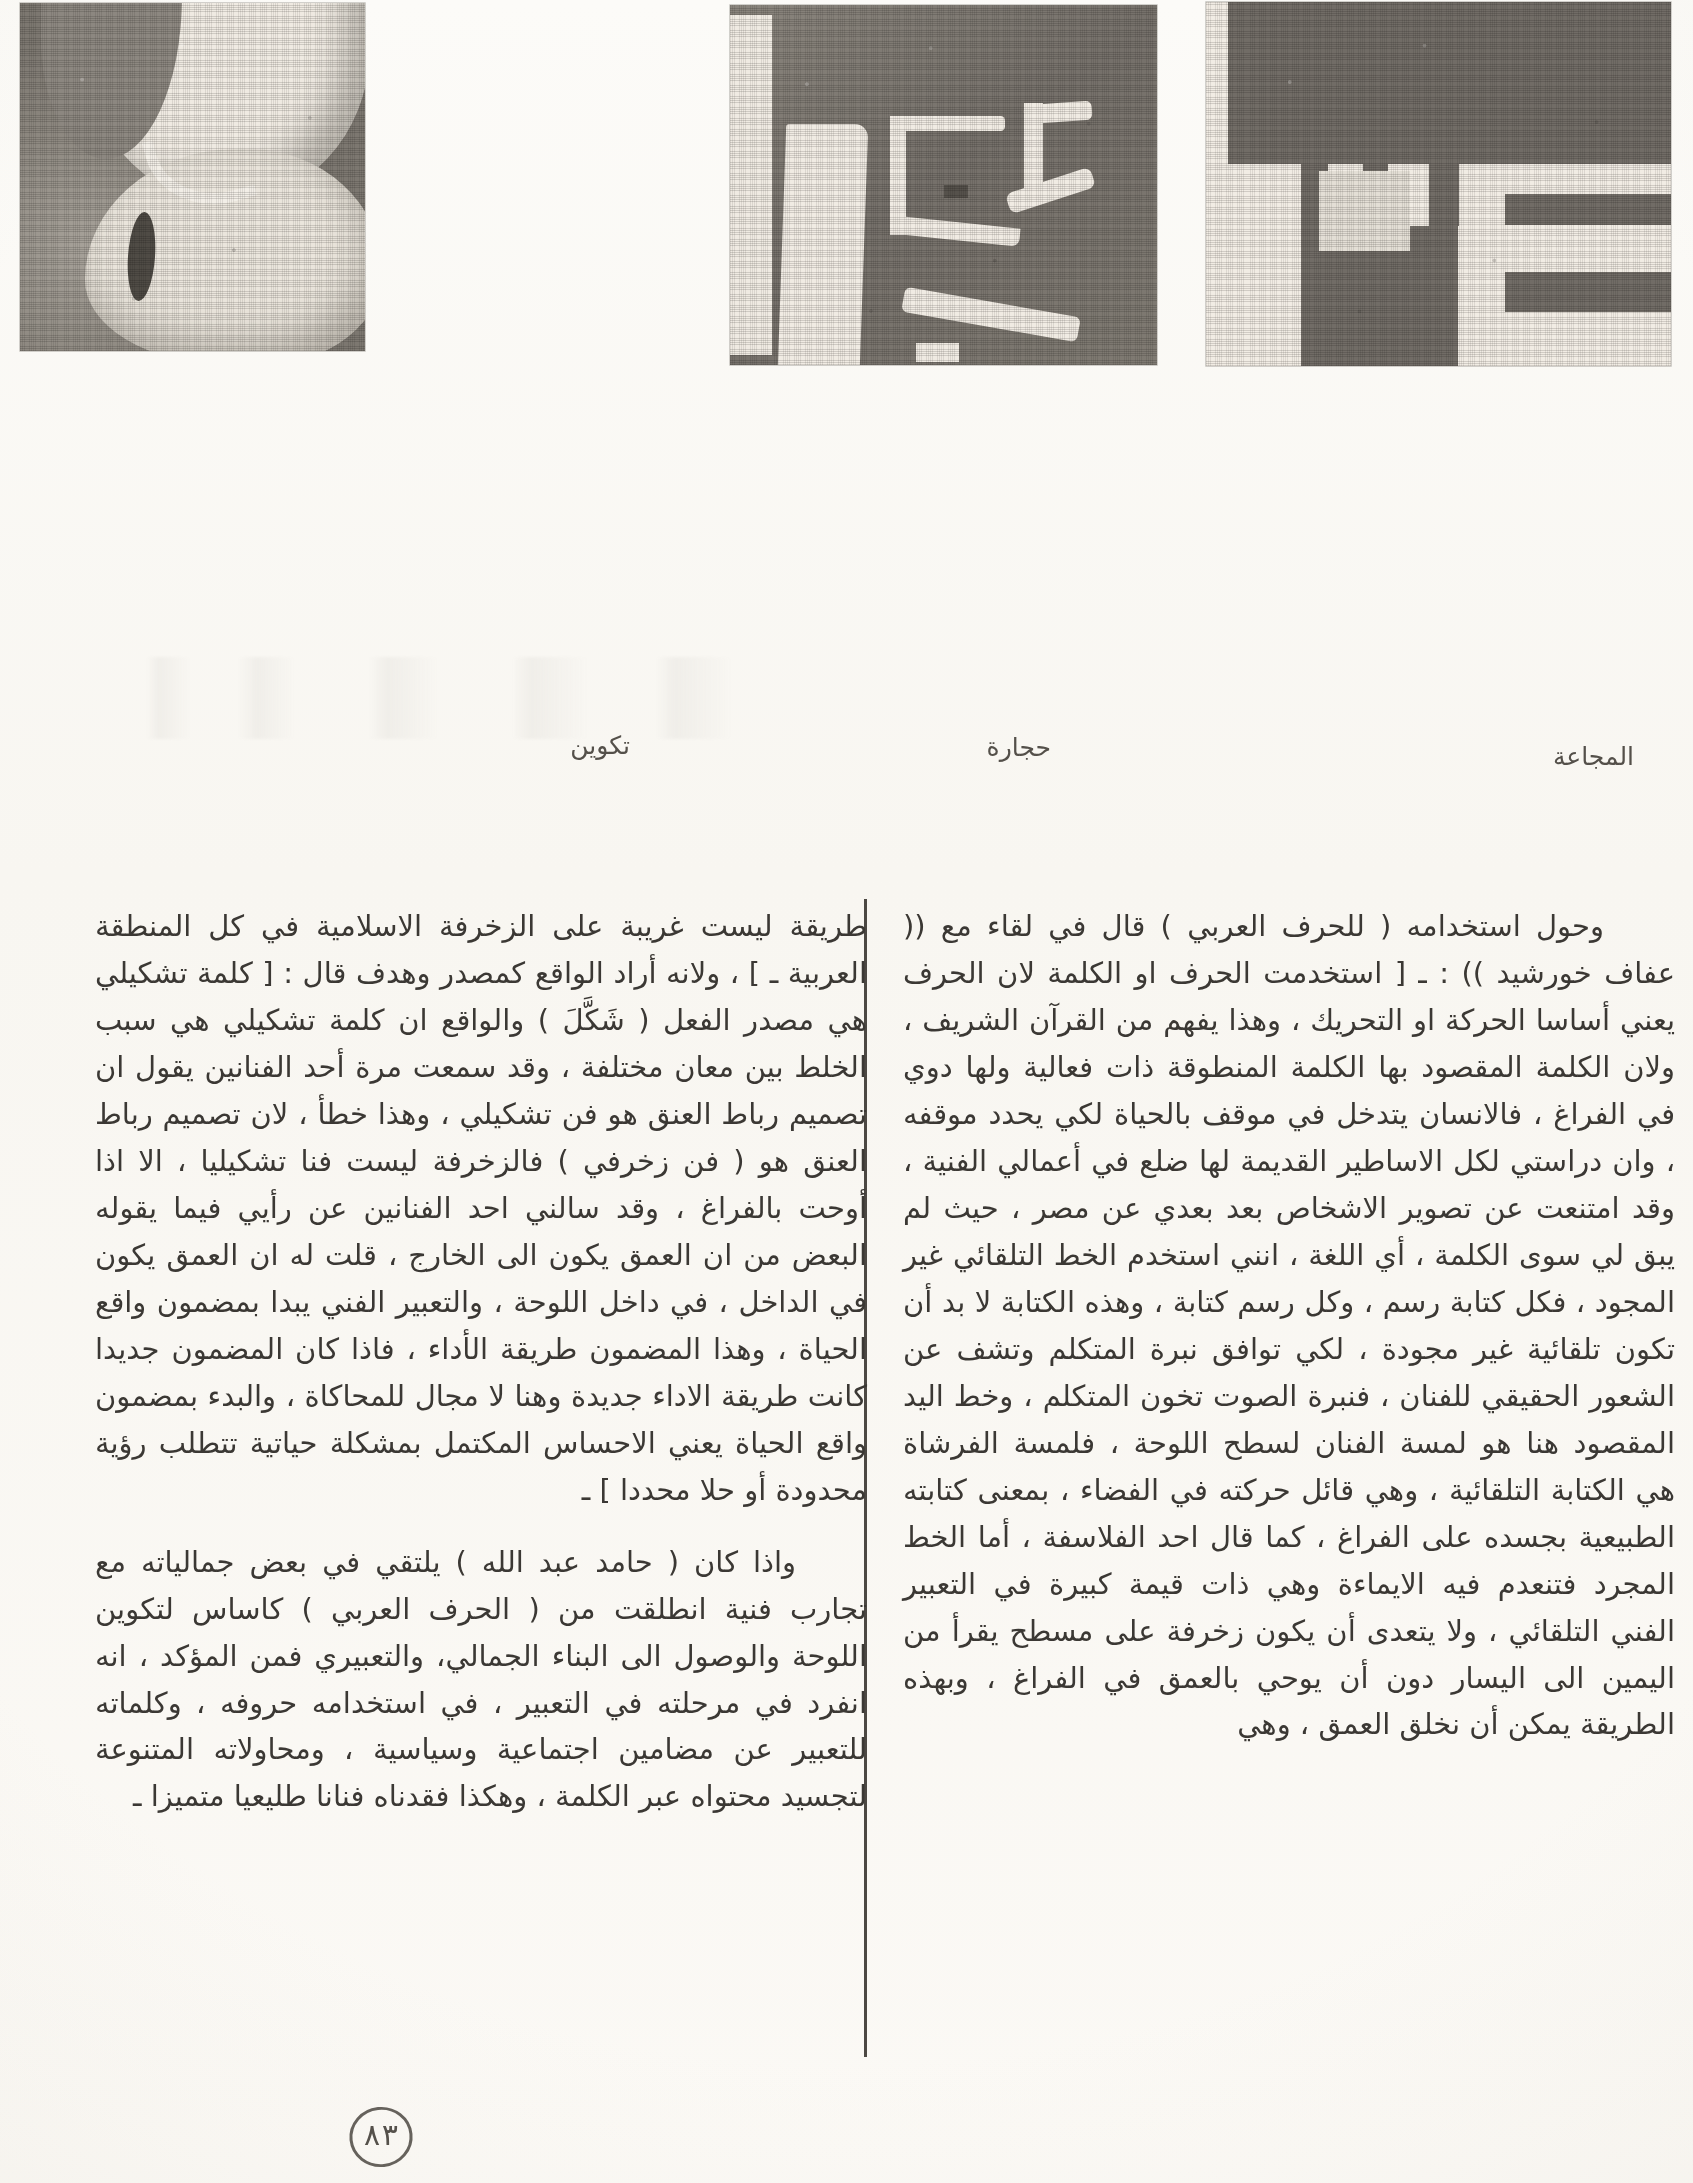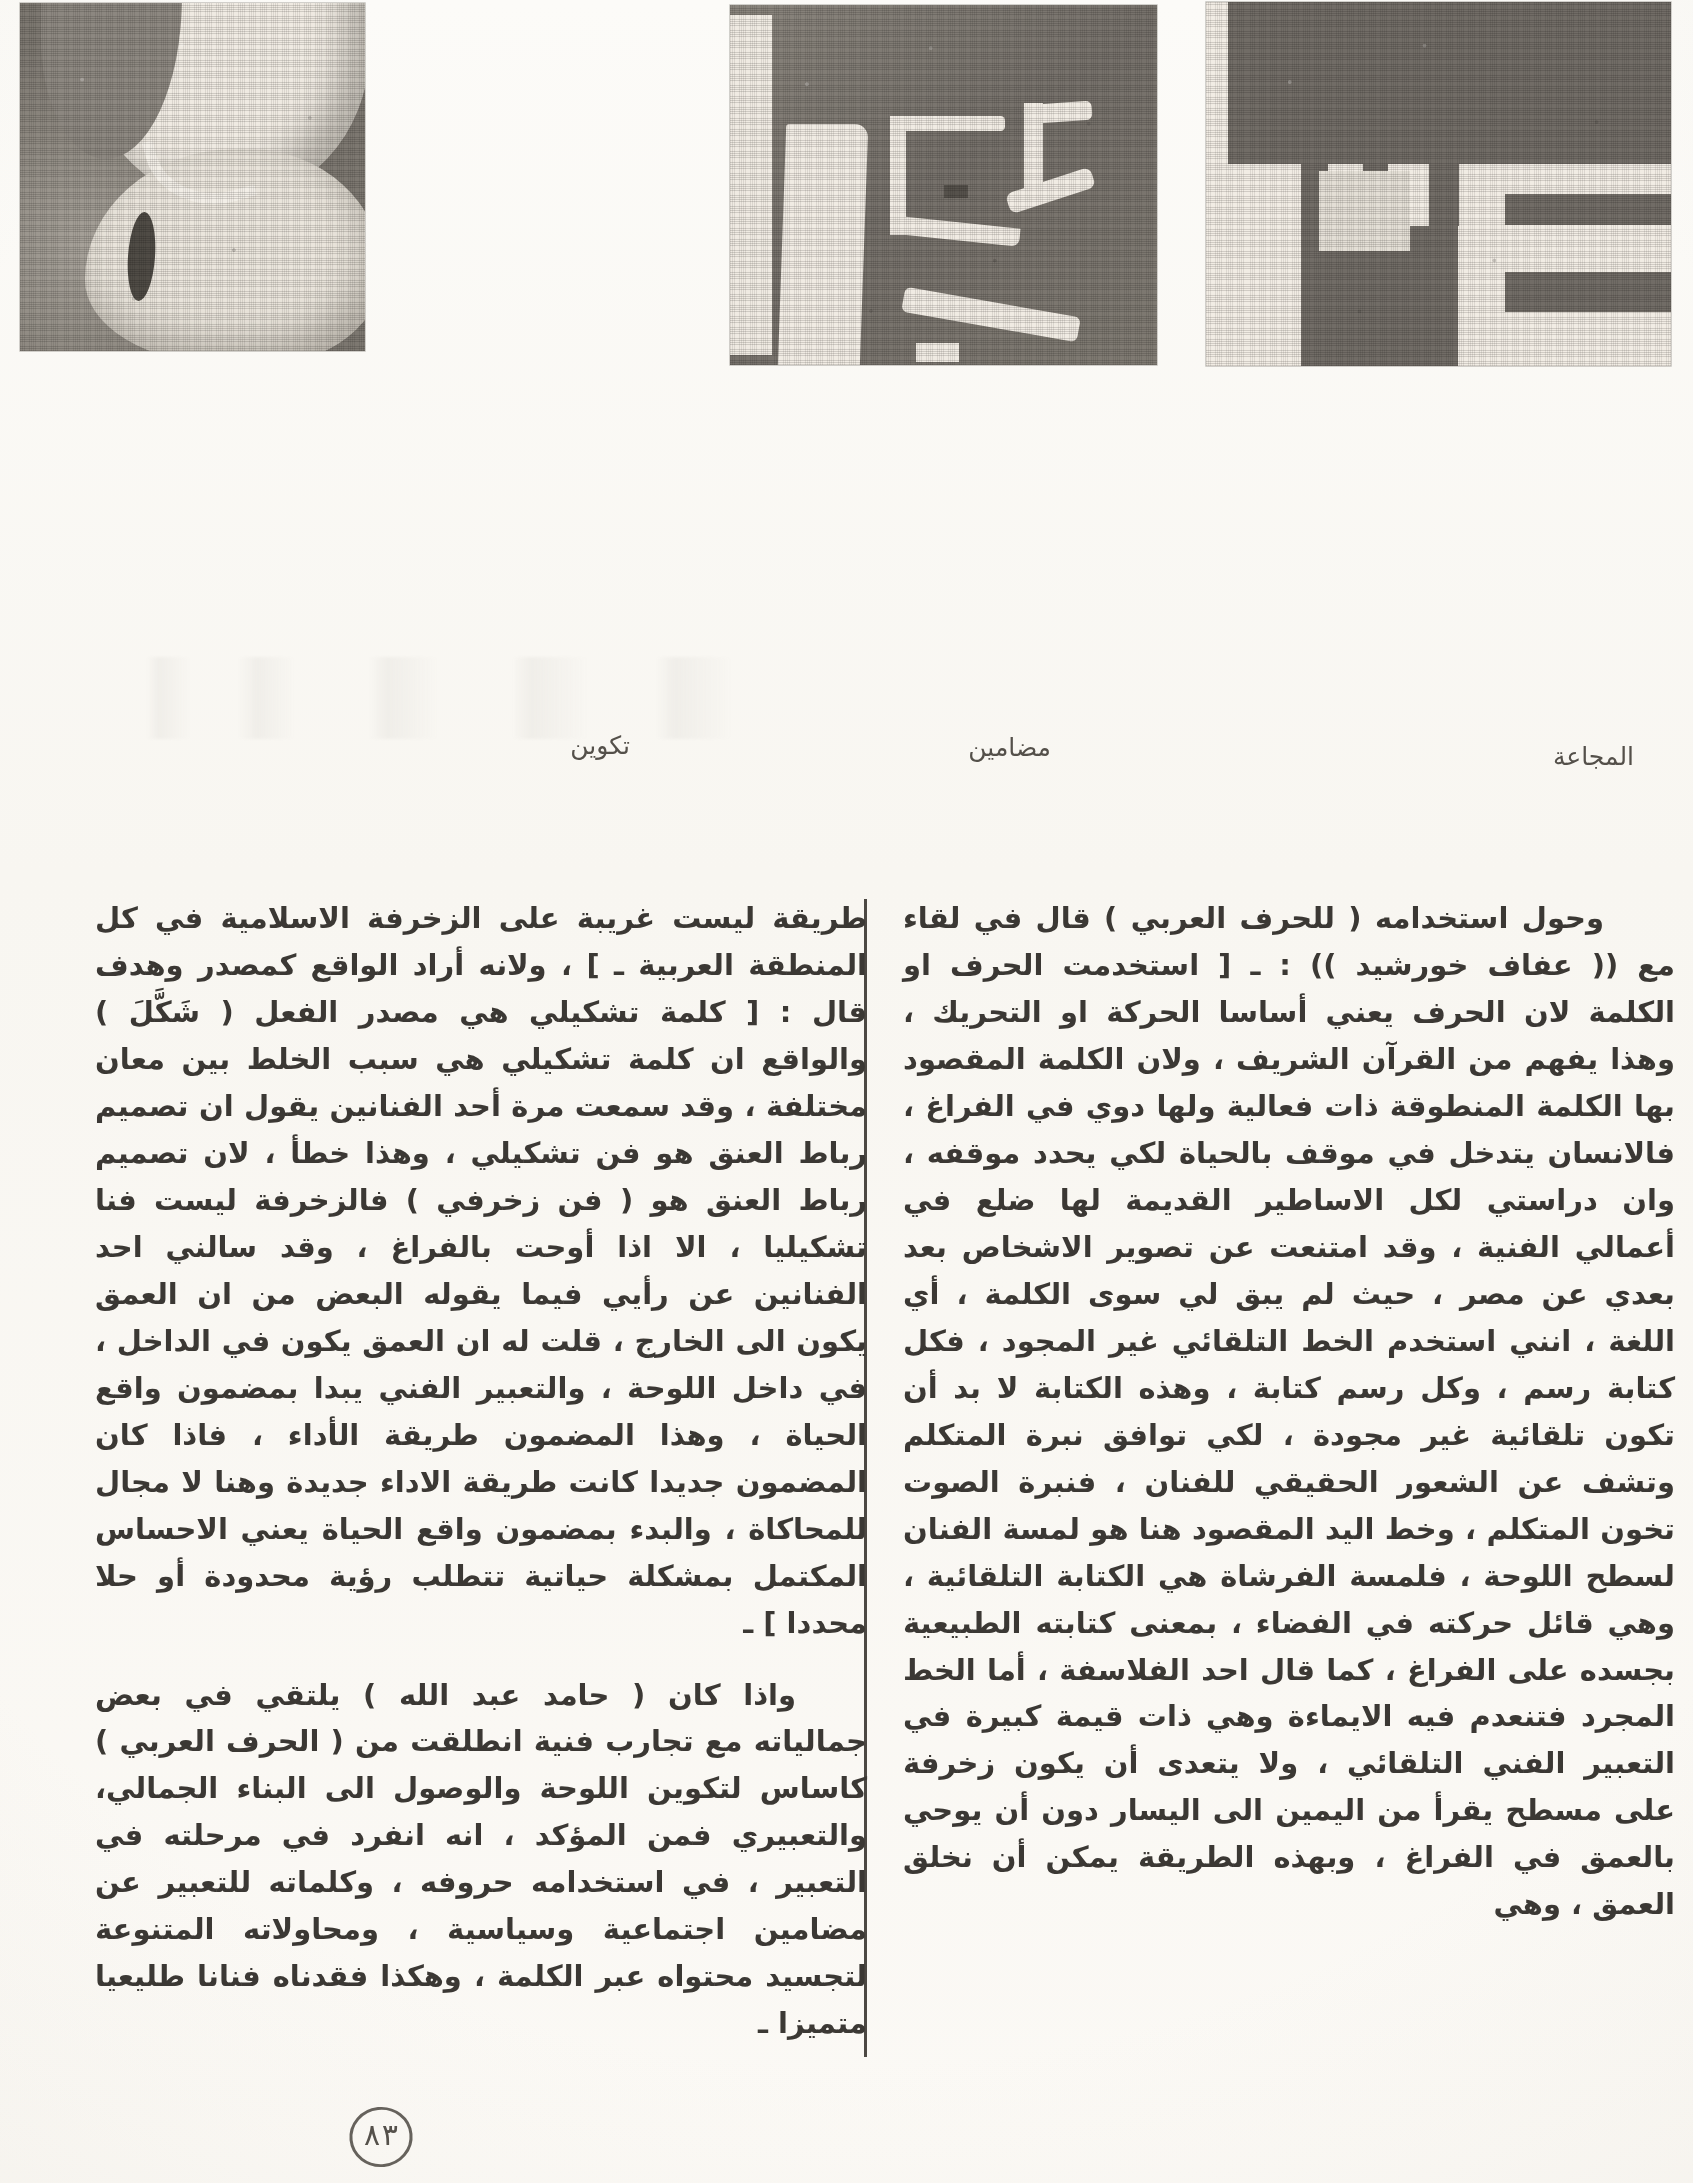--- a/index.html
+++ b/index.html
@@ -198,25 +198,25 @@
   .col-divider {
     position: absolute;
     top: 899px;
     right: 826px;
     width: 3px;
     height: 1158px;
     background: #4c4843;
   }
 
   .para {
-    margin: 4px 0 25px 0;
+    margin: 12px 0 25px 0;
     font-family: "DejaVu Sans", sans-serif;
     font-size: 29px;
     line-height: 1.62;
-    font-weight: bold;
+    font-weight: normal;
     color: #3b3834;
     text-align: justify;
     text-justify: inter-word;
     letter-spacing: -0.2px;
   }
   .para.indent { text-indent: 71px; }
   .para.last { margin-bottom: 0; }
 
   
   .folio {
@@ -315,21 +315,21 @@
       <div class="grain"></div>
       <div class="halftone"></div>
     </div>
 
   </div>
 
   <div class="ghost"></div>
 
   <div class="captions">
     <div class="caption" id="caption-right">المجاعة</div>
-    <div class="caption" id="caption-middle">مضامين</div>
+    <div class="caption" id="caption-middle">حجارة</div>
     <div class="caption" id="caption-left">تكوين</div>
   </div>
 
   <div class="col-divider"></div>
 
   <div class="columns">
 
     <div class="column">
       <p class="para indent last">وحول استخدامه ( للحرف العربي ) قال في لقاء مع (( عفاف خورشيد )) : ـ [ استخدمت الحرف او الكلمة لان الحرف يعني أساسا الحركة او التحريك ، وهذا يفهم من القرآن الشريف ، ولان الكلمة المقصود بها الكلمة المنطوقة ذات فعالية ولها دوي في الفراغ ، فالانسان يتدخل في موقف بالحياة لكي يحدد موقفه ، وان دراستي لكل الاساطير القديمة لها ضلع في أعمالي الفنية ، وقد امتنعت عن تصوير الاشخاص بعد بعدي عن مصر ، حيث لم يبق لي سوى الكلمة ، أي اللغة ، انني استخدم الخط التلقائي غير المجود ، فكل كتابة رسم ، وكل رسم كتابة ، وهذه الكتابة لا بد أن تكون تلقائية غير مجودة ، لكي توافق نبرة المتكلم وتشف عن الشعور الحقيقي للفنان ، فنبرة الصوت تخون المتكلم ، وخط اليد المقصود هنا هو لمسة الفنان لسطح اللوحة ، فلمسة الفرشاة هي الكتابة التلقائية ، وهي قائل حركته في الفضاء ، بمعنى كتابته الطبيعية بجسده على الفراغ ، كما قال احد الفلاسفة ، أما الخط المجرد فتنعدم فيه الايماءة وهي ذات قيمة كبيرة في التعبير الفني التلقائي ، ولا يتعدى أن يكون زخرفة على مسطح يقرأ من اليمين الى اليسار دون أن يوحي بالعمق في الفراغ ، وبهذه الطريقة يمكن أن نخلق العمق ، وهي</p>
     </div>

